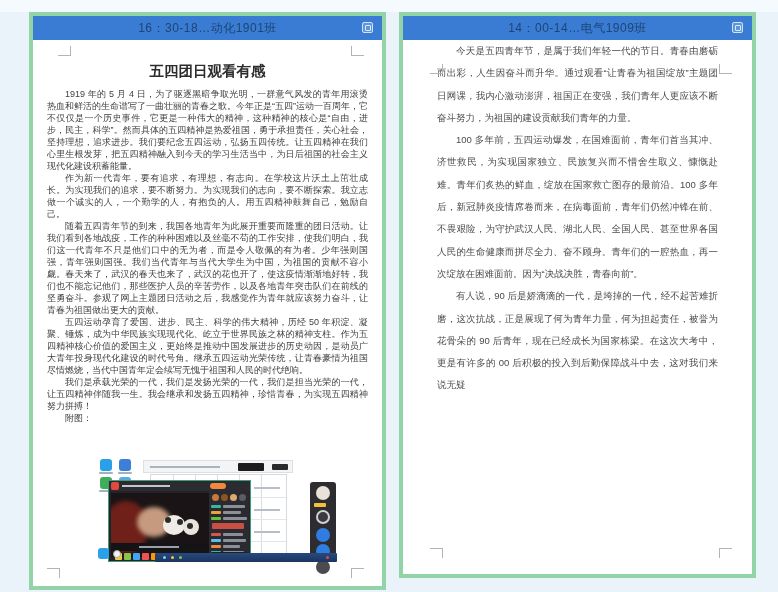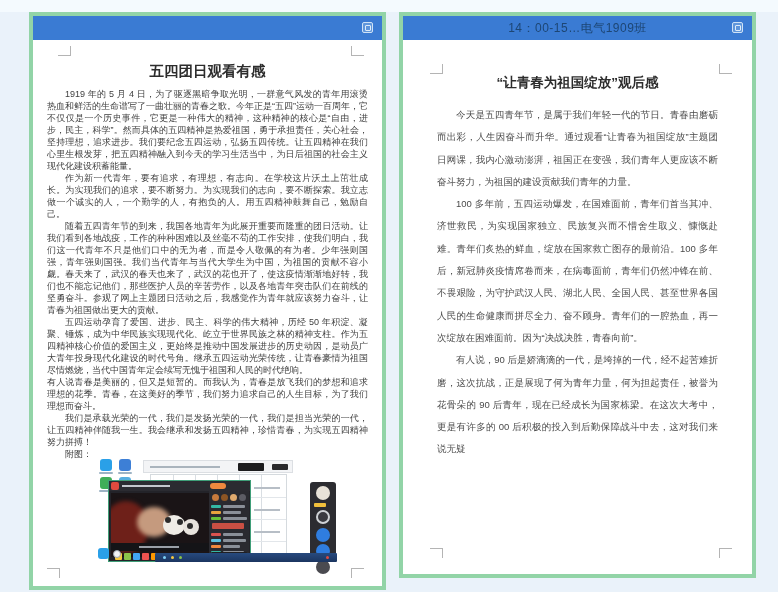--- a/index.html
+++ b/index.html
@@ -86,37 +86,37 @@
   .taskbar{left:60px;top:97px;width:182px;height:9px;background:linear-gradient(#274a7e,#1b3560);border-radius:1px;}
   .taskbar .dot{position:absolute;top:3px;width:3px;height:3px;border-radius:50%;}
 </style>
 </head>
 <body>
 
 <div>
 
   <section class="page left">
     <div class="header-bar">
+      <span class="header-title">16：30-18…动化1901班</span>
       <span class="header-icon"></span>
     </div>
 
     <span class="mark tl"></span>
     <span class="mark tr"></span>
     <span class="mark bl"></span>
     <span class="mark br"></span>
 
     <h1 class="doc-title">五四团日观看有感</h1>
 
     <div class="doc-body">
 
     <p class="para">1919 年的 5 月 4 日，为了驱逐黑暗争取光明，一群意气风发的青年用滚烫热血和鲜活的生命谱写了一曲壮丽的青春之歌。今年正是“五四”运动一百周年，它不仅仅是一个历史事件，它更是一种伟大的精神，这种精神的核心是“自由，进步，民主，科学”。然而具体的五四精神是热爱祖国，勇于承担责任，关心社会，坚持理想，追求进步。我们要纪念五四运动，弘扬五四传统。让五四精神在我们心里生根发芽，把五四精神融入到今天的学习生活当中，为日后祖国的社会主义现代化建设积蓄能量。</p>
         <p class="para">作为新一代青年，要有追求，有理想，有志向。在学校这片沃土上茁壮成长。为实现我们的追求，要不断努力。为实现我们的志向，要不断探索。我立志做一个诚实的人，一个勤学的人，有抱负的人。用五四精神鼓舞自己，勉励自己。</p>
         <p class="para">随着五四青年节的到来，我国各地青年为此展开重要而隆重的团日活动。让我们看到各地战疫，工作的种种困难以及丝毫不苟的工作安排，使我们明白，我们这一代青年不只是他们口中的无为者，而是令人敬佩的有为者。少年强则国强，青年强则国强。我们当代青年与当代大学生为中国，为祖国的贡献不容小觑。春天来了，武汉的春天也来了，武汉的花也开了，使这疫情渐渐地好转，我们也不能忘记他们，那些医护人员的辛苦劳作，以及各地青年突击队们在前线的坚勇奋斗。参观了网上主题团日活动之后，我感觉作为青年就应该努力奋斗，让青春为祖国做出更大的贡献。</p>
         <p class="para">五四运动孕育了爱国、进步、民主、科学的伟大精神，历经 50 年积淀、凝聚、锤炼，成为中华民族实现现代化、屹立于世界民族之林的精神支柱。作为五四精神核心价值的爱国主义，更始终是推动中国发展进步的历史动因，是动员广大青年投身现代化建设的时代号角。继承五四运动光荣传统，让青春豪情为祖国尽情燃烧，当代中国青年定会续写无愧于祖国和人民的时代绝响。</p>
-        <p class="para no-indent">有人说青春是美丽的，但又是短暂的。而我认为，青春是放飞我们的梦想和追求理想的花季。青春，在这美好的季节，我们努力追求自己的人生目标，为了我们理想而奋斗。</p>
         <p class="para">我们是承载光荣的一代，我们是发扬光荣的一代，我们是担当光荣的一代，让五四精神伴随我一生。我会继承和发扬五四精神，珍惜青春，为实现五四精神努力拼搏！</p>
         <p class="para">附图：</p>
       </div>
 
     <div class="attachment">
 
       <span class="att deskicon b1"></span>
       <span class="att deskicon b2"></span>
       <span class="att deskicon g1"></span>
       <span class="att deskicon b3"></span>
@@ -208,30 +208,29 @@
         <span class="dot" style="left:8px;background:#7fd0f5;"></span>
         <span class="dot" style="left:16px;background:#f5c842;"></span>
         <span class="dot" style="left:24px;background:#8bc34a;"></span>
         <span class="dot" style="right:8px;background:#e04a3f;"></span>
       </div>
     </div>
   </section>
 
   <section class="page right">
     <div class="header-bar">
-      <span class="header-title">14：00-15…电气1909班</span>
+      <span class="header-title">14：00-14…电气1909班</span>
       <span class="header-icon"></span>
     </div>
 
     <span class="mark tl"></span>
     <span class="mark tr"></span>
     <span class="mark bl"></span>
     <span class="mark br"></span>
 
-    <h1 class="doc-title">“让青春为祖国绽放”观后感</h1>
 
     <div class="doc-body">
 
     <p class="para">今天是五四青年节，是属于我们年轻一代的节日。青春由磨砺而出彩，人生因奋斗而升华。通过观看“让青春为祖国绽放”主题团日网课，我内心激动澎湃，祖国正在变强，我们青年人更应该不断奋斗努力，为祖国的建设贡献我们青年的力量。</p>
         <p class="para">100 多年前，五四运动爆发，在国难面前，青年们首当其冲、济世救民，为实现国家独立、民族复兴而不惜舍生取义、慷慨赴难。青年们炙热的鲜血，绽放在国家救亡图存的最前沿。100 多年后，新冠肺炎疫情席卷而来，在病毒面前，青年们仍然冲锋在前、不畏艰险，为守护武汉人民、湖北人民、全国人民、甚至世界各国人民的生命健康而拼尽全力、奋不顾身。青年们的一腔热血，再一次绽放在困难面前。因为“决战决胜，青春向前”。</p>
         <p class="para">有人说，90 后是娇滴滴的一代，是垮掉的一代，经不起苦难折磨，这次抗战，正是展现了何为青年力量，何为担起责任，被誉为花骨朵的 90 后青年，现在已经成长为国家栋梁。在这次大考中，更是有许多的 00 后积极的投入到后勤保障战斗中去，这对我们来说无疑</p>
       </div>
   </section>
 
 </div>

